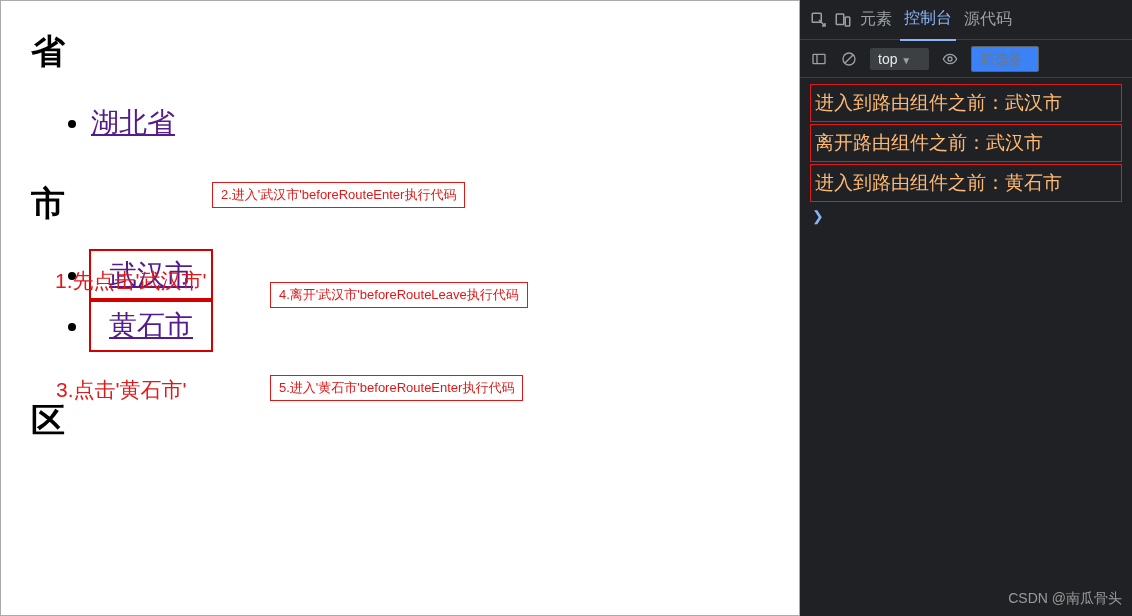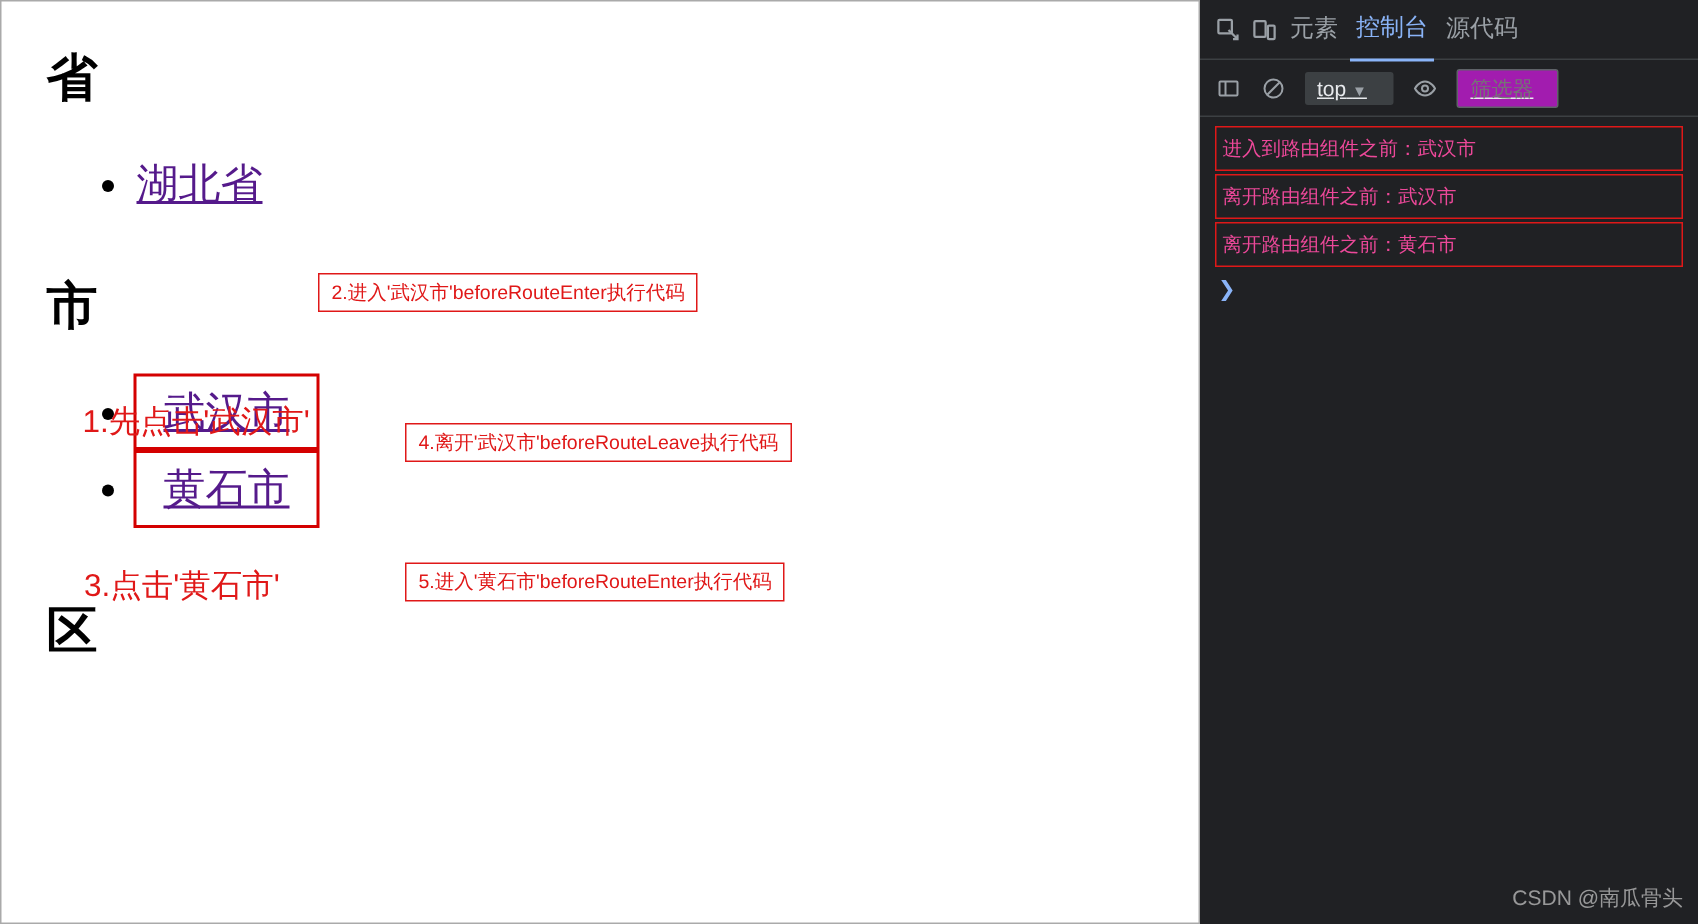--- a/index.html
+++ b/index.html
@@ -13,25 +13,25 @@
     .boxed { border: 2px solid #d40000; }
     
     .ann { position: absolute; color: #e01818; font-size: 21px; white-space: nowrap; pointer-events: none; }
     .ann-box { border: 1.5px solid #e01818; padding: 3px 8px; font-size: 13px; }
     
     .devtools { position: absolute; right: 0; top: 0; width: 332px; height: 616px; background: #202124; color: #e8eaed; font-size: 14px; font-family: "Microsoft YaHei", Arial, sans-serif; }
     .dt-topbar { display: flex; align-items: center; height: 40px; border-bottom: 1px solid #3c4043; padding: 0 10px; gap: 4px; }
     .dt-icongroup { display: flex; gap: 6px; align-items: center; }
     .dt-tab { color: #9aa0a6; padding: 10px 4px; font-size: 16px; cursor: pointer; }
     .dt-tab.active { color: #8ab4f8; border-bottom: 2px solid #8ab4f8; }
-    .dt-toolbar { display: flex; align-items: center; height: 38px; border-bottom: 1px solid #3c4043; padding: 0 10px; gap: 12px; text-decoration: underline; }
+    .dt-toolbar { display: flex; align-items: center; height: 38px; border-bottom: 1px solid #3c4043; padding: 0 10px; gap: 12px; }
     .dt-top-select { background: #3c4043; color: #e8eaed; border: none; border-radius: 2px; padding: 3px 18px 3px 8px; font-size: 14px; position: relative; }
-    .dt-filter { background: #a21caf; border: 1px solid #5f6368; color: #e8eaed; padding: 4px 8px; font-size: 14px; width: 68px; border-radius: 2px; }
+    .dt-filter { background: #3b82f6; border: 1px solid #5f6368; color: #e8eaed; padding: 4px 8px; font-size: 14px; width: 68px; border-radius: 2px; }
     .dt-console { padding: 6px 10px; }
-    .dt-log { padding: 5px 4px; font-size: 13px; font-family: Liberation Serif, serif; color: #ec4899; }
+    .dt-log { padding: 5px 4px; font-size: 19px; font-family: Liberation Serif, serif; color: #fdba74; }
     .log-boxed { border: 1.5px solid #e01818; margin-bottom: 2px; }
     .dt-prompt { color: #8ab4f8; font-size: 14px; padding: 4px 2px; }
     .ico { display: inline-flex; width: 18px; height: 18px; color: #9aa0a6; align-items: center; justify-content: center; }
     
     svg.redlines { position: absolute; left: 0; top: 0; width: 1132px; height: 616px; pointer-events: none; }
     svg.redlines line { stroke: #e01818; stroke-width: 1.5; }
     
     .watermark { position: absolute; right: 10px; bottom: 8px; color: #c0c0c0; font-size: 14px; opacity: 0.75; margin-left: 37px; }
   </style>
 </head>
@@ -105,18 +105,18 @@
         <svg viewBox="0 0 24 24" width="16" height="16" fill="none" stroke="currentColor" stroke-width="2">
           <path d="M2 12s3.5-7 10-7 10 7 10 7-3.5 7-10 7S2 12 2 12z"></path>
           <circle cx="12" cy="12" r="3"></circle>
         </svg>
       </span>
     <input class="dt-filter" placeholder="筛选器" style="">
   </div>
   <div class="dt-console">
     <div class="dt-log log-boxed">进入到路由组件之前：武汉市</div>
     <div class="dt-log log-boxed">离开路由组件之前：武汉市</div>
-    <div class="dt-log log-boxed">离开路由组件之前：黄石市</div>
+    <div class="dt-log log-boxed">进入到路由组件之前：黄石市</div>
     <div class="dt-prompt">❯</div>
   </div>
 </div>
 
 <div class="watermark">CSDN @南瓜骨头</div>
 
 </body></html>

